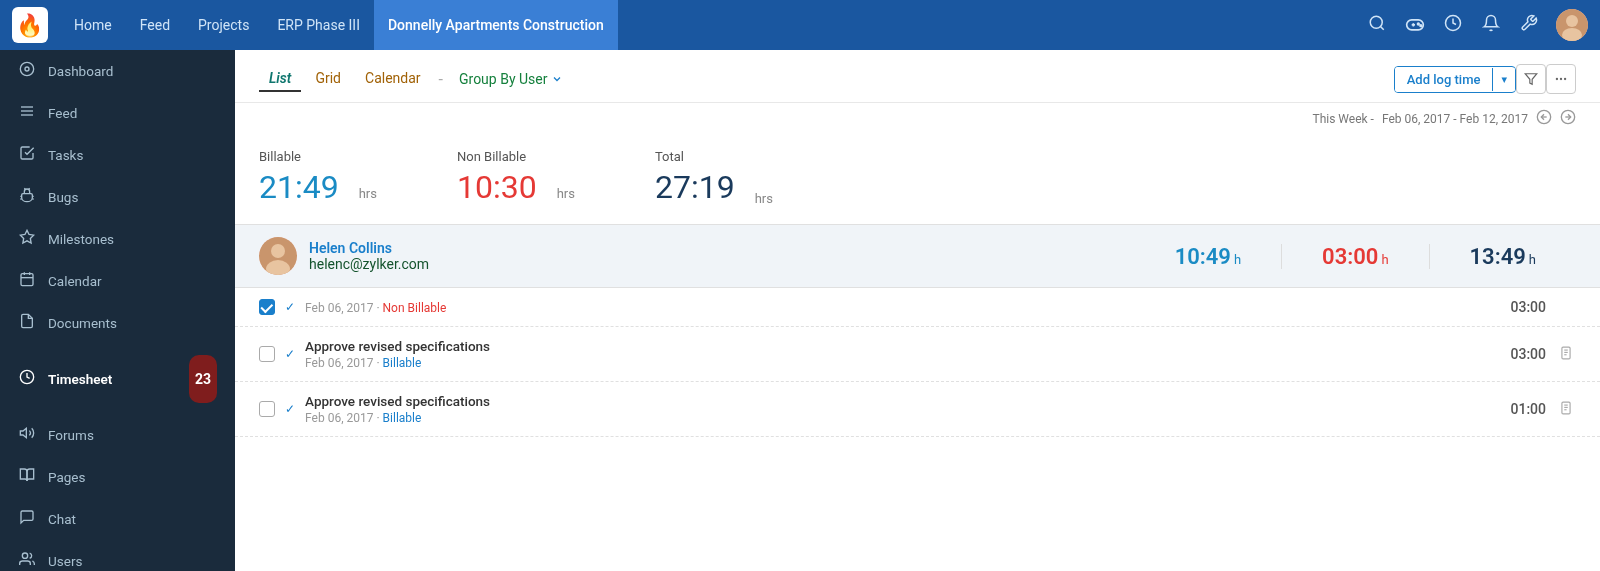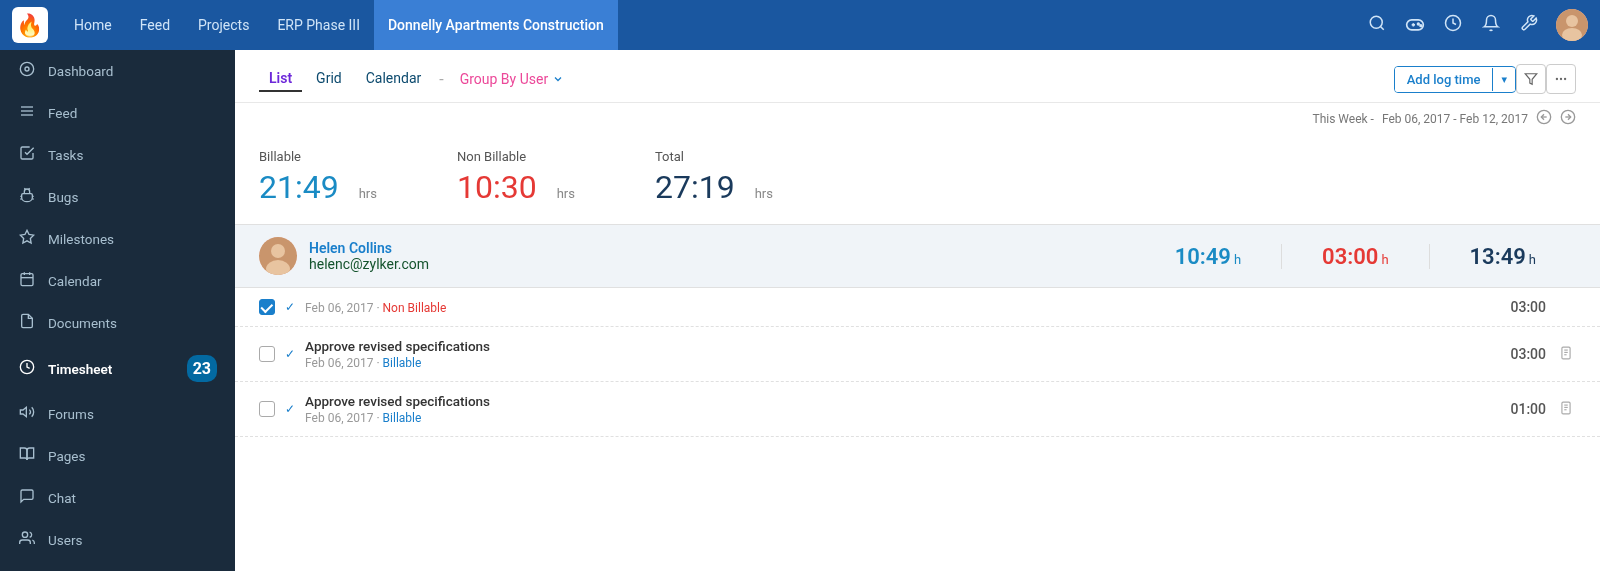--- a/index.html
+++ b/index.html
@@ -47,43 +47,43 @@
       width: 235px; background: #1a2b3c; flex-shrink: 0;
       display: flex; flex-direction: column; overflow-y: auto;
     }
     .sidebar-item {
       display: flex; align-items: center; padding: 11px 18px; cursor: pointer;
       color: #a8bfcf; font-size: 13.5px; gap: 12px; position: relative;
     }
     .sidebar-item.active { color: #fff; font-weight: 600; }
     .sidebar-item .icon { font-size: 16px; width: 18px; text-align: center; flex-shrink: 0; }
     .sidebar-badge {
-      background: #0369a1; color: #fff; font-size: 16px; font-weight: 700;
-      border-radius: 10px; padding: 4px 6px; margin-left: auto;
+      background: #7f1d1d; color: #fff; font-size: 14px; font-weight: 700;
+      border-radius: 10px; padding: 16px 6px; margin-left: auto;
     }
 
     
     .content {
       flex: 1; background: #fff; display: flex; flex-direction: column; overflow: hidden;
     }
 
     
     .toolbar {
       display: flex; align-items: center; padding: 14px 24px 8px 24px;
       border-bottom: 1px solid #e8e8e8; flex-shrink: 0;
     }
     .view-tabs { display: flex; align-items: center; gap: 4px; flex: 1; }
     .view-tab {
-      font-size: 14px; color: #0c4a6e; padding: 4px 10px; cursor: pointer;
+      font-size: 14px; color: #a16207; padding: 4px 10px; cursor: pointer;
       border-bottom: 2px solid transparent;
     }
-    .view-tab.active { color: #6d28d9; font-weight: 600; border-bottom: 2px solid #333; }
+    .view-tab.active { color: #0f766e; font-weight: 600; border-bottom: 2px solid #333; font-style: italic; }
     .view-tab-sep { color: #aaa; margin: 0 4px; }
     .group-by-btn {
-      color: #ec4899; font-size: 14px; display: flex; align-items: center; gap: 4px;
+      color: #15803d; font-size: 14px; display: flex; align-items: center; gap: 4px;
       cursor: pointer; padding: 4px 8px; border-radius: 4px;
     }
     .toolbar-actions { display: flex; align-items: center; gap: 0; }
     .add-log-btn {
       display: flex; align-items: center; border: 1.5px solid #1a7fcb; border-radius: 4px;
       overflow: hidden; cursor: pointer;
     }
     .add-log-btn-main {
       padding: 5px 12px; color: #1a7fcb; font-size: 13px; font-weight: 500;
       background: #fff;
@@ -107,21 +107,21 @@
     
     .summary {
       display: flex; gap: 80px; padding: 14px 24px 18px 24px;
     }
     .summary-item {}
     .summary-label { font-size: 13px; color: #555; margin-bottom: 4px; }
     .summary-value { font-size: 32px; font-weight: 400; display: flex; align-items: baseline; gap: 20px; }
     .summary-value .unit { font-size: 13px; color: #888; font-weight: 400; }
     .color-blue { color: #1a8bc4; }
     .color-red { color: #e53935; }
-    .color-dark { color: #1a3a5c; }
+    .color-dark { color: #1a3a5c; align-items: flex-end; }
 
     
     .user-row {
       display: flex; align-items: center;
       padding: 12px 24px; background: #f0f4f8;
       border-top: 1px solid #e0e0e0; border-bottom: 1px solid #e0e0e0;
     }
     .user-avatar {
       width: 38px; height: 38px; border-radius: 50%; background: #e8b4a0;
       flex-shrink: 0; margin-right: 12px; overflow: hidden;

